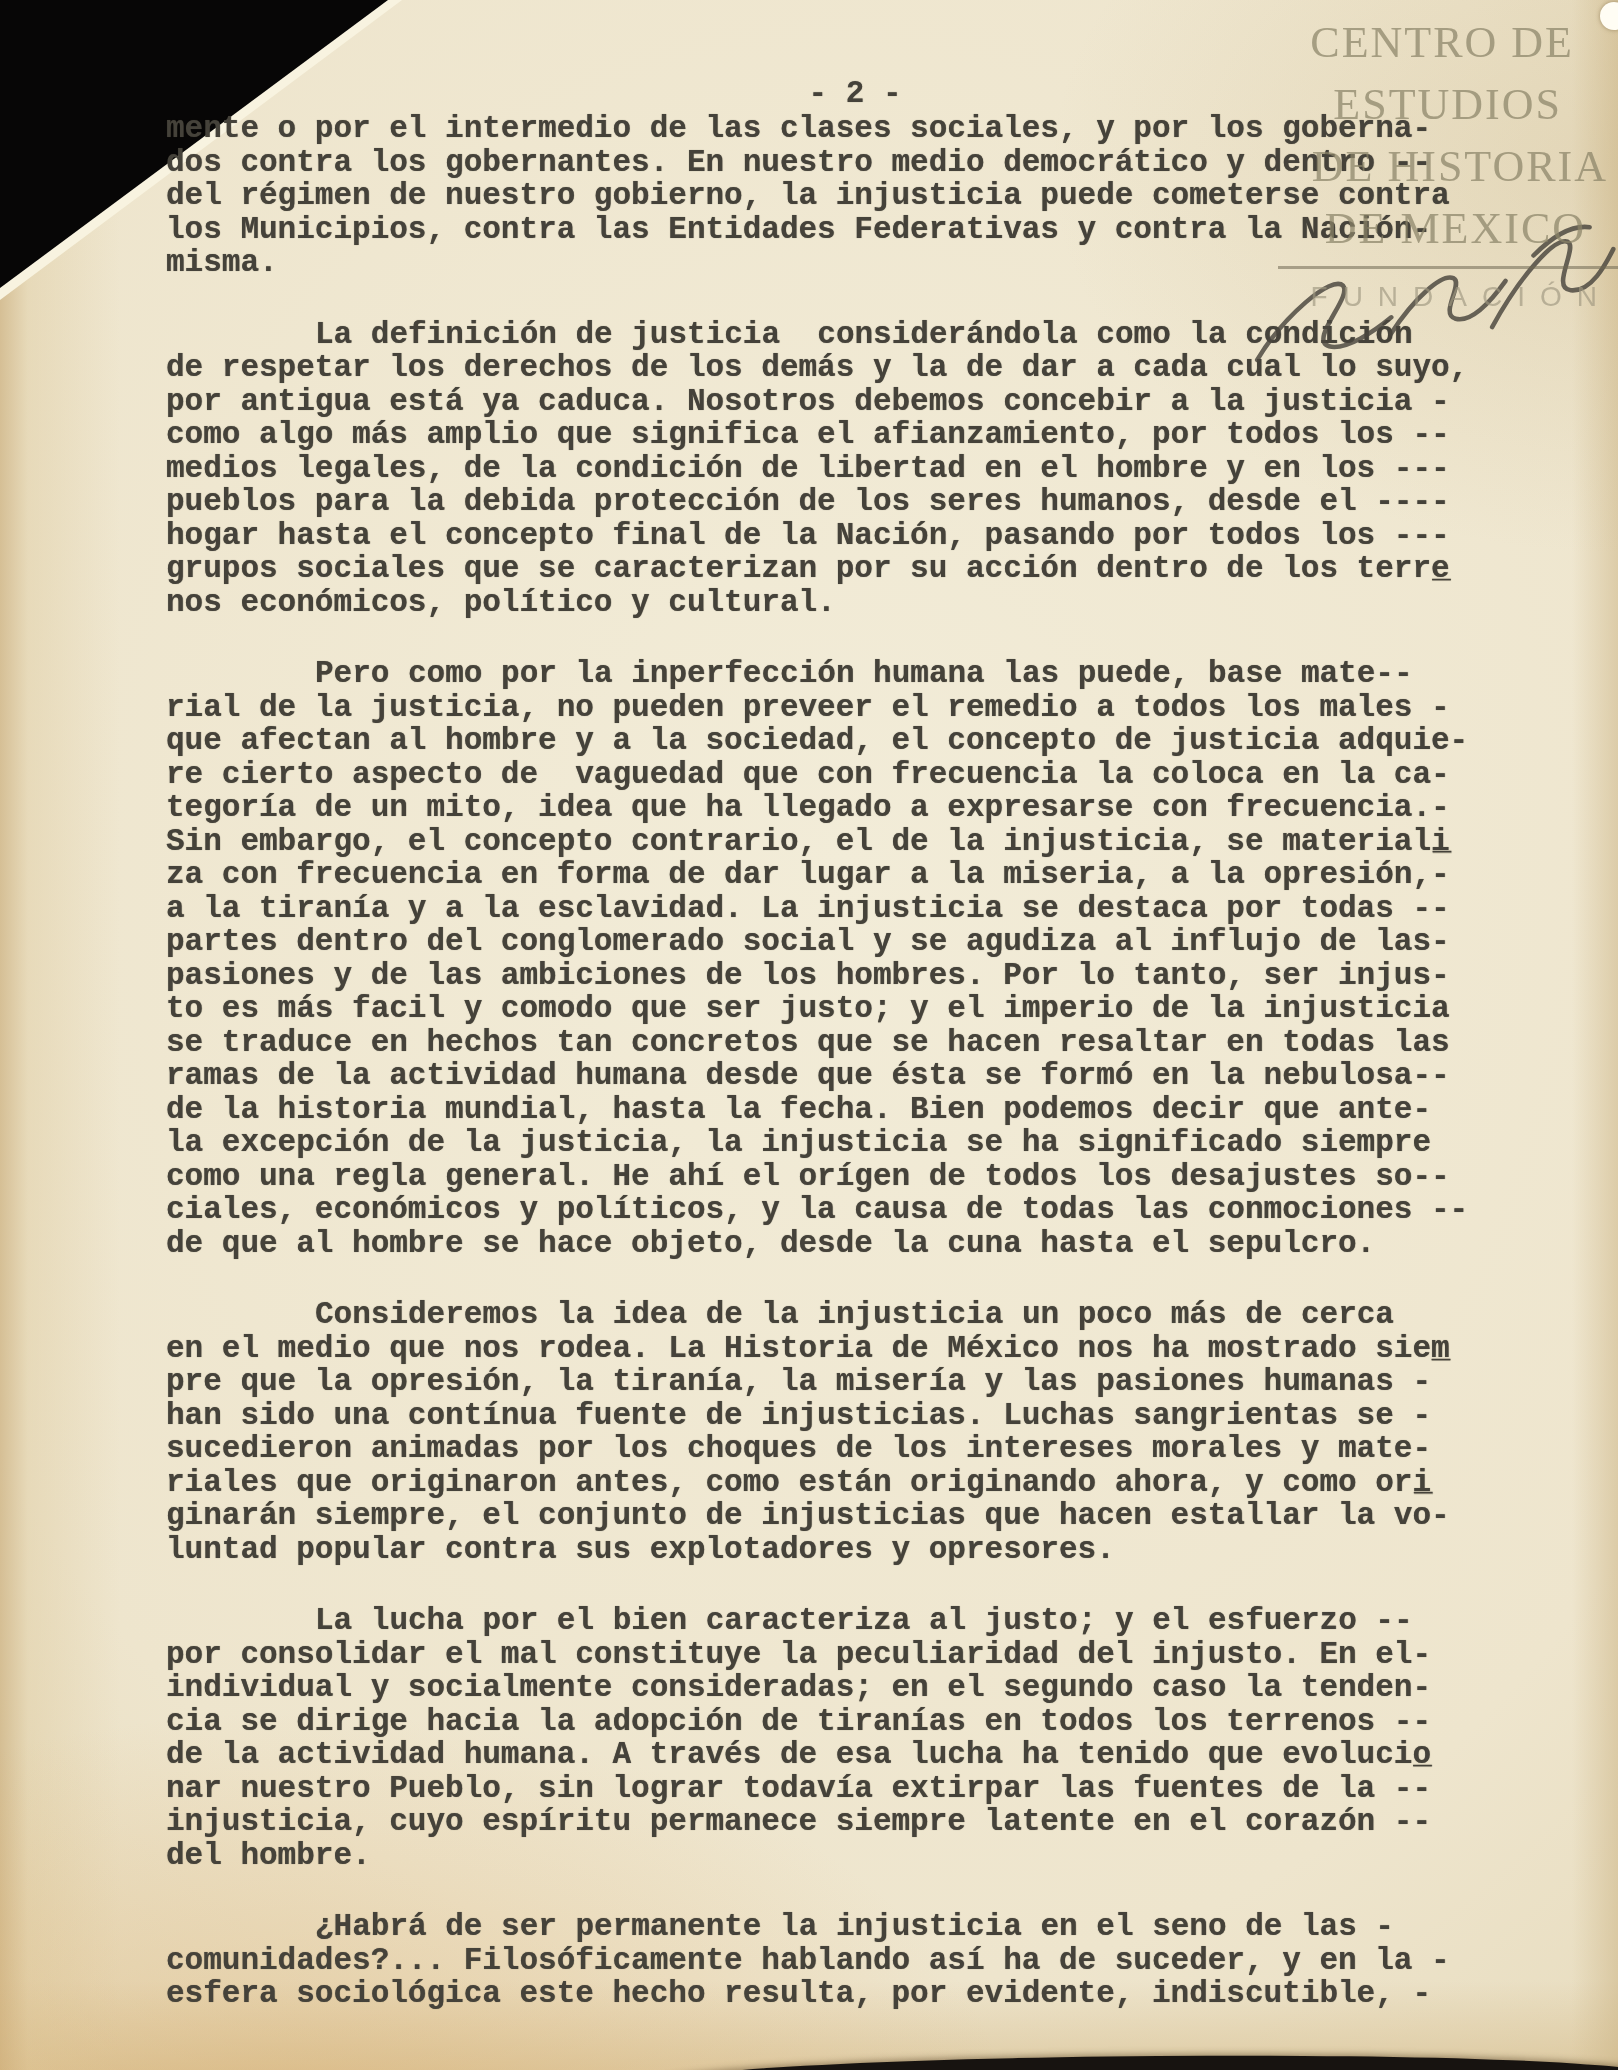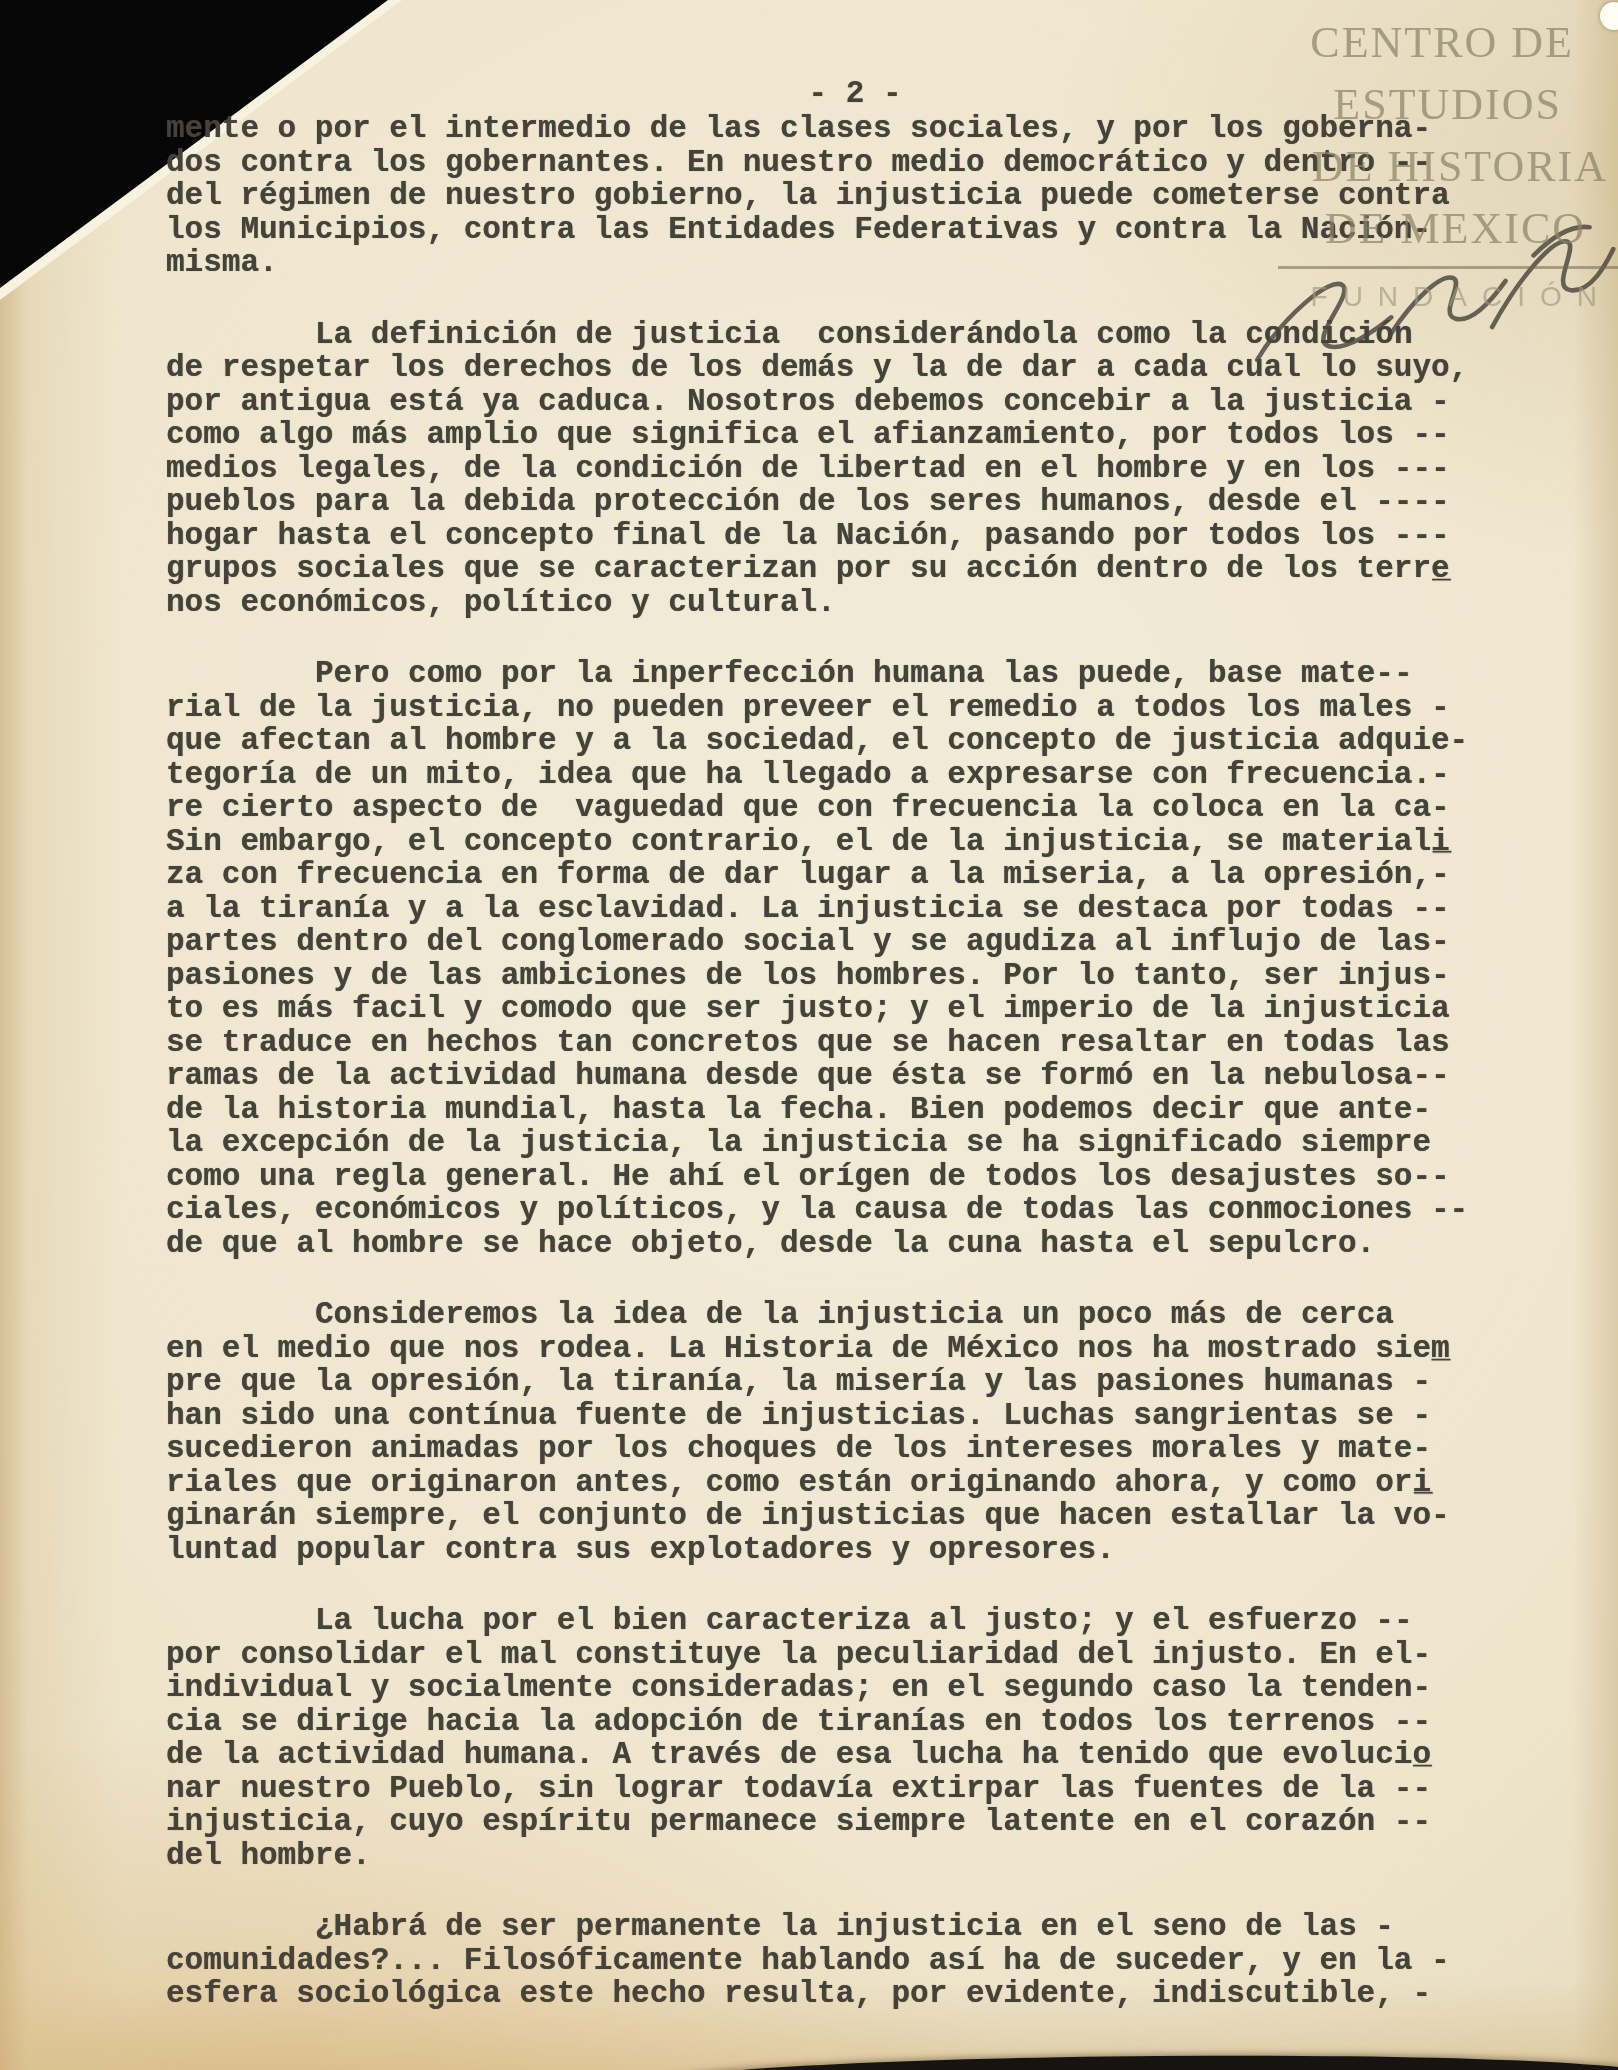--- a/index.html
+++ b/index.html
@@ -129,22 +129,22 @@
         <div class="tline">medios legales, de la condición de libertad en el hombre y en los ---</div>
         <div class="tline">pueblos para la debida protección de los seres humanos, desde el ----</div>
         <div class="tline">hogar hasta el concepto final de la Nación, pasando por todos los ---</div>
         <div class="tline">grupos sociales que se caracterizan por su acción dentro de los terre̲</div>
         <div class="tline">nos económicos, político y cultural.</div>
       </div>
       <div class="para indent">
         <div class="tline">Pero como por la inperfección humana las puede, base mate--</div>
         <div class="tline">rial de la justicia, no pueden preveer el remedio a todos los males -</div>
         <div class="tline">que afectan al hombre y a la sociedad, el concepto de justicia adquie-</div>
+        <div class="tline">re cierto aspecto de  vaguedad que con frecuencia la coloca en la ca-</div>
         <div class="tline">tegoría de un mito, idea que ha llegado a expresarse con frecuencia.-</div>
-        <div class="tline">re cierto aspecto de  vaguedad que con frecuencia la coloca en la ca-</div>
         <div class="tline">Sin embargo, el concepto contrario, el de la injusticia, se materiali̲</div>
         <div class="tline">za con frecuencia en forma de dar lugar a la miseria, a la opresión,-</div>
         <div class="tline">a la tiranía y a la esclavidad. La injusticia se destaca por todas --</div>
         <div class="tline">partes dentro del conglomerado social y se agudiza al influjo de las-</div>
         <div class="tline">pasiones y de las ambiciones de los hombres. Por lo tanto, ser injus-</div>
         <div class="tline">to es más facil y comodo que ser justo; y el imperio de la injusticia</div>
         <div class="tline">se traduce en hechos tan concretos que se hacen resaltar en todas las</div>
         <div class="tline">ramas de la actividad humana desde que ésta se formó en la nebulosa--</div>
         <div class="tline">de la historia mundial, hasta la fecha. Bien podemos decir que ante-</div>
         <div class="tline">la excepción de la justicia, la injusticia se ha significado siempre</div>

